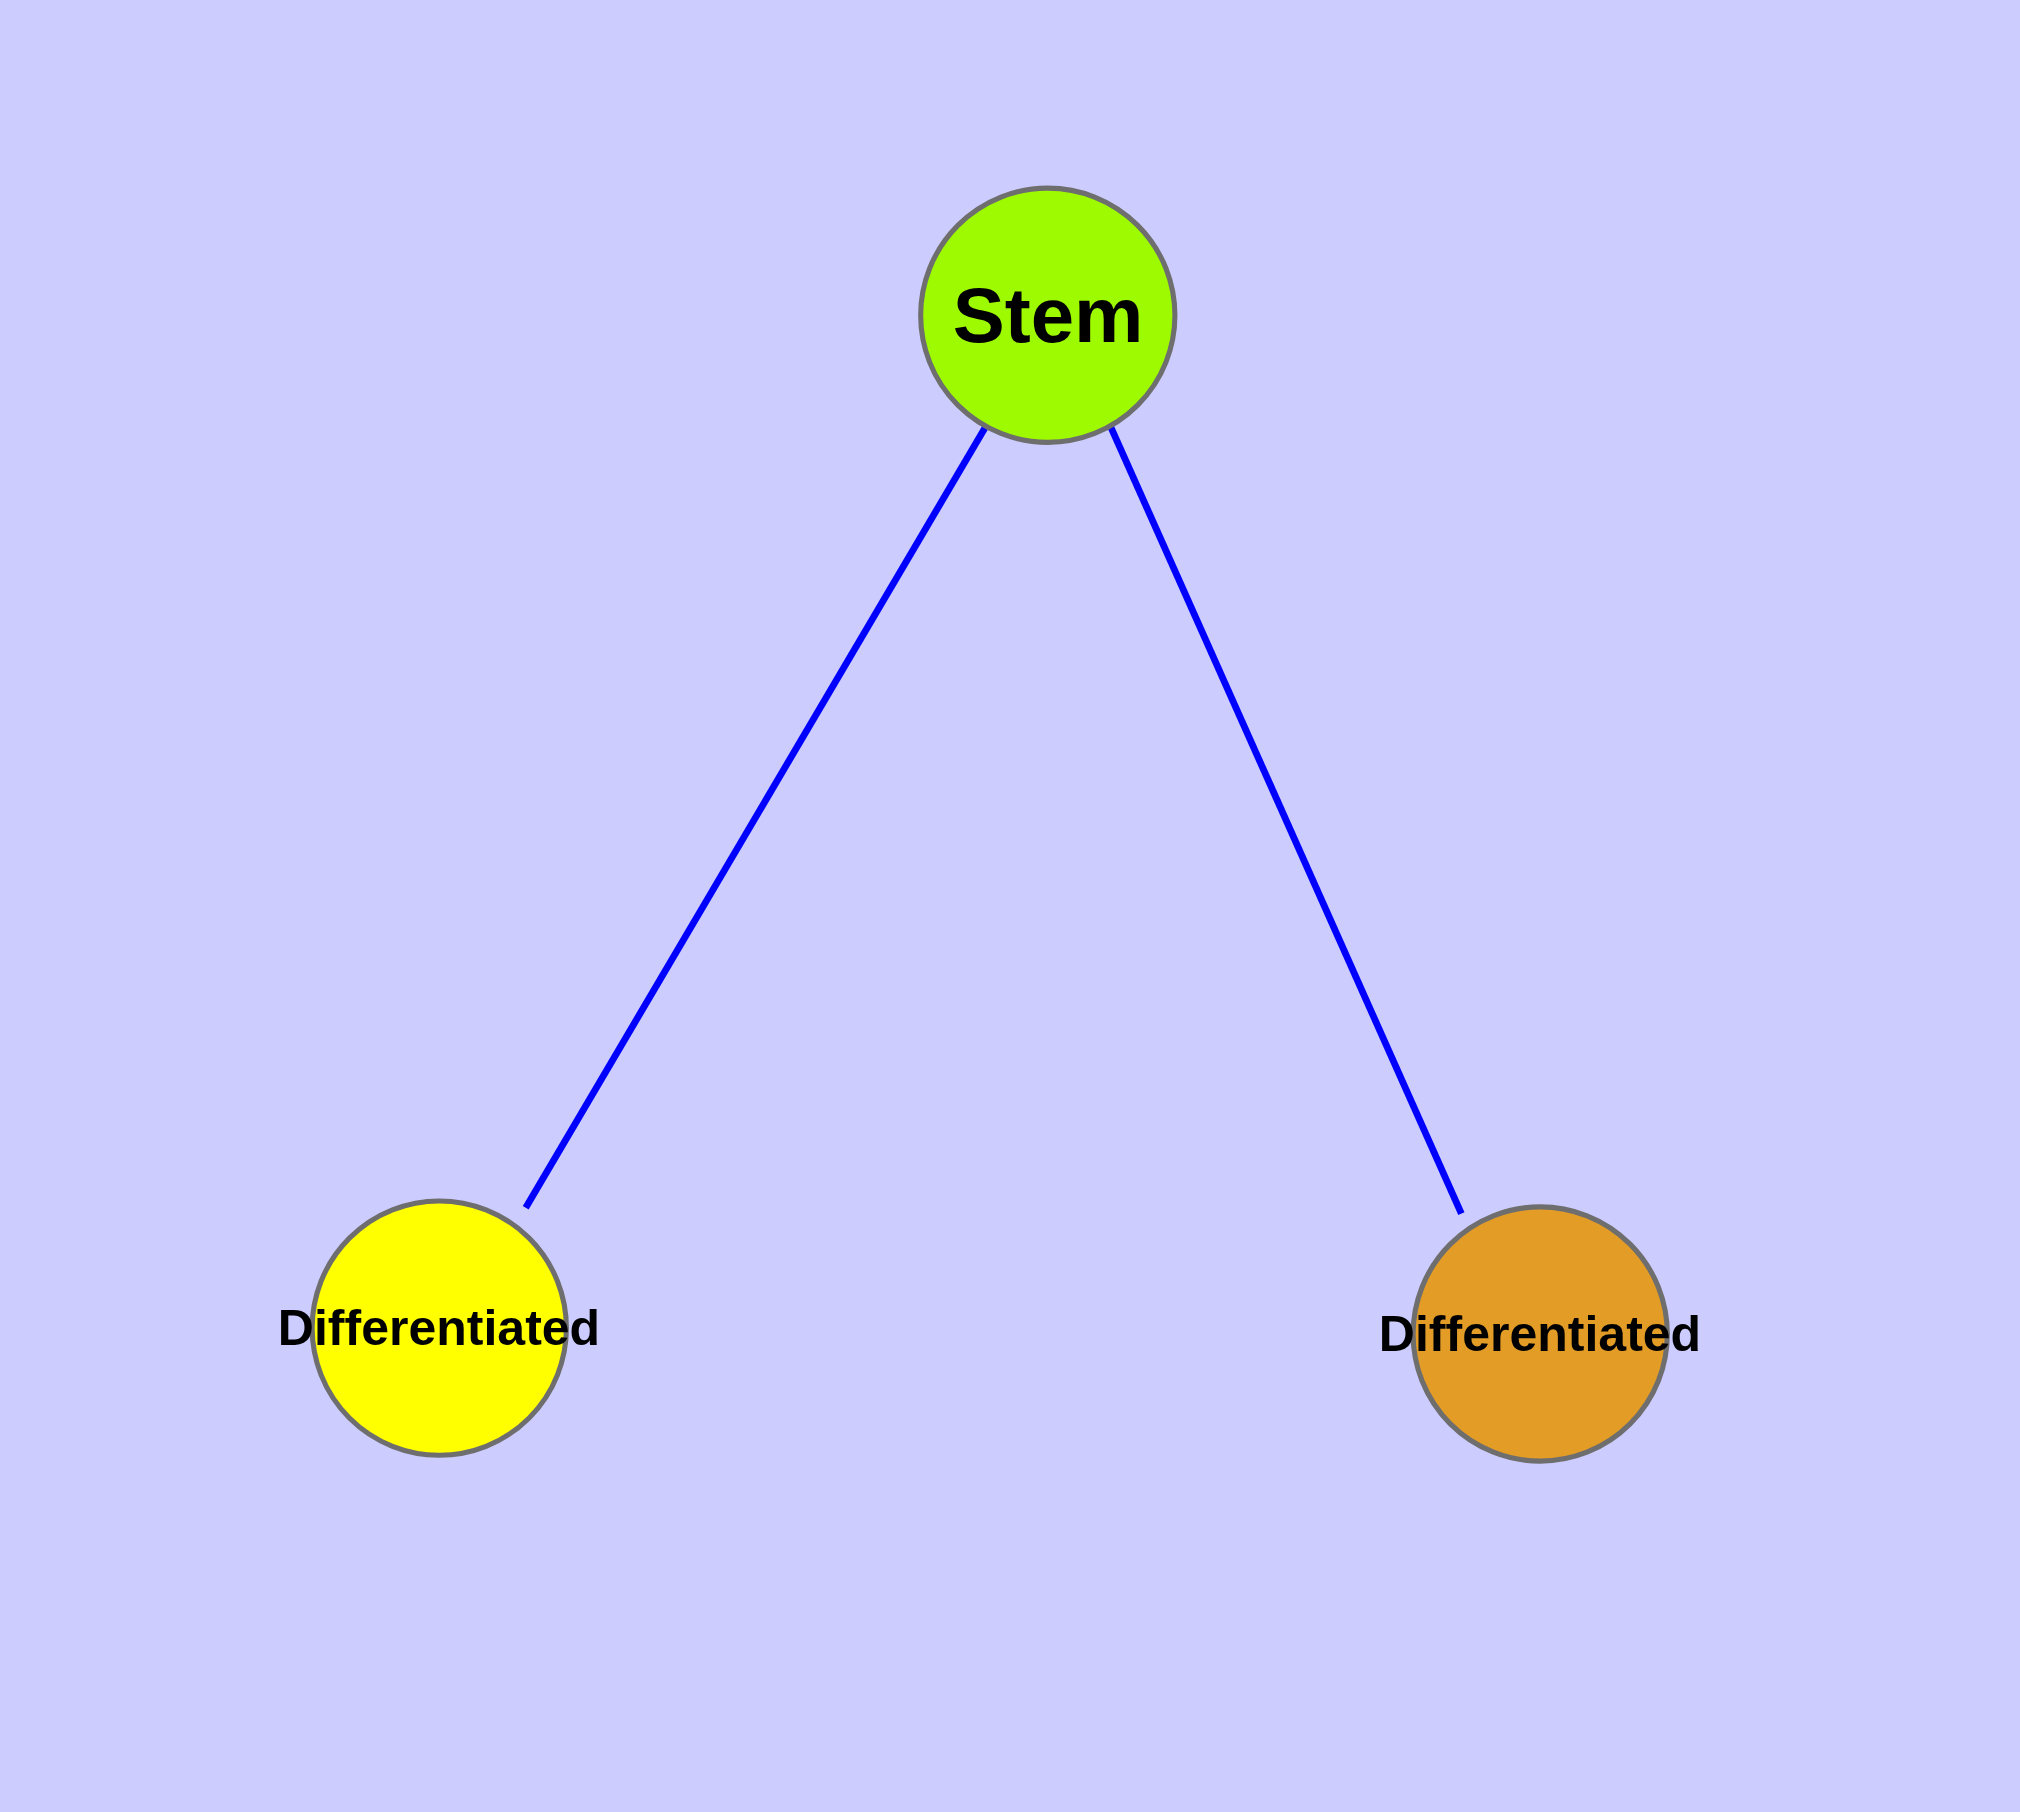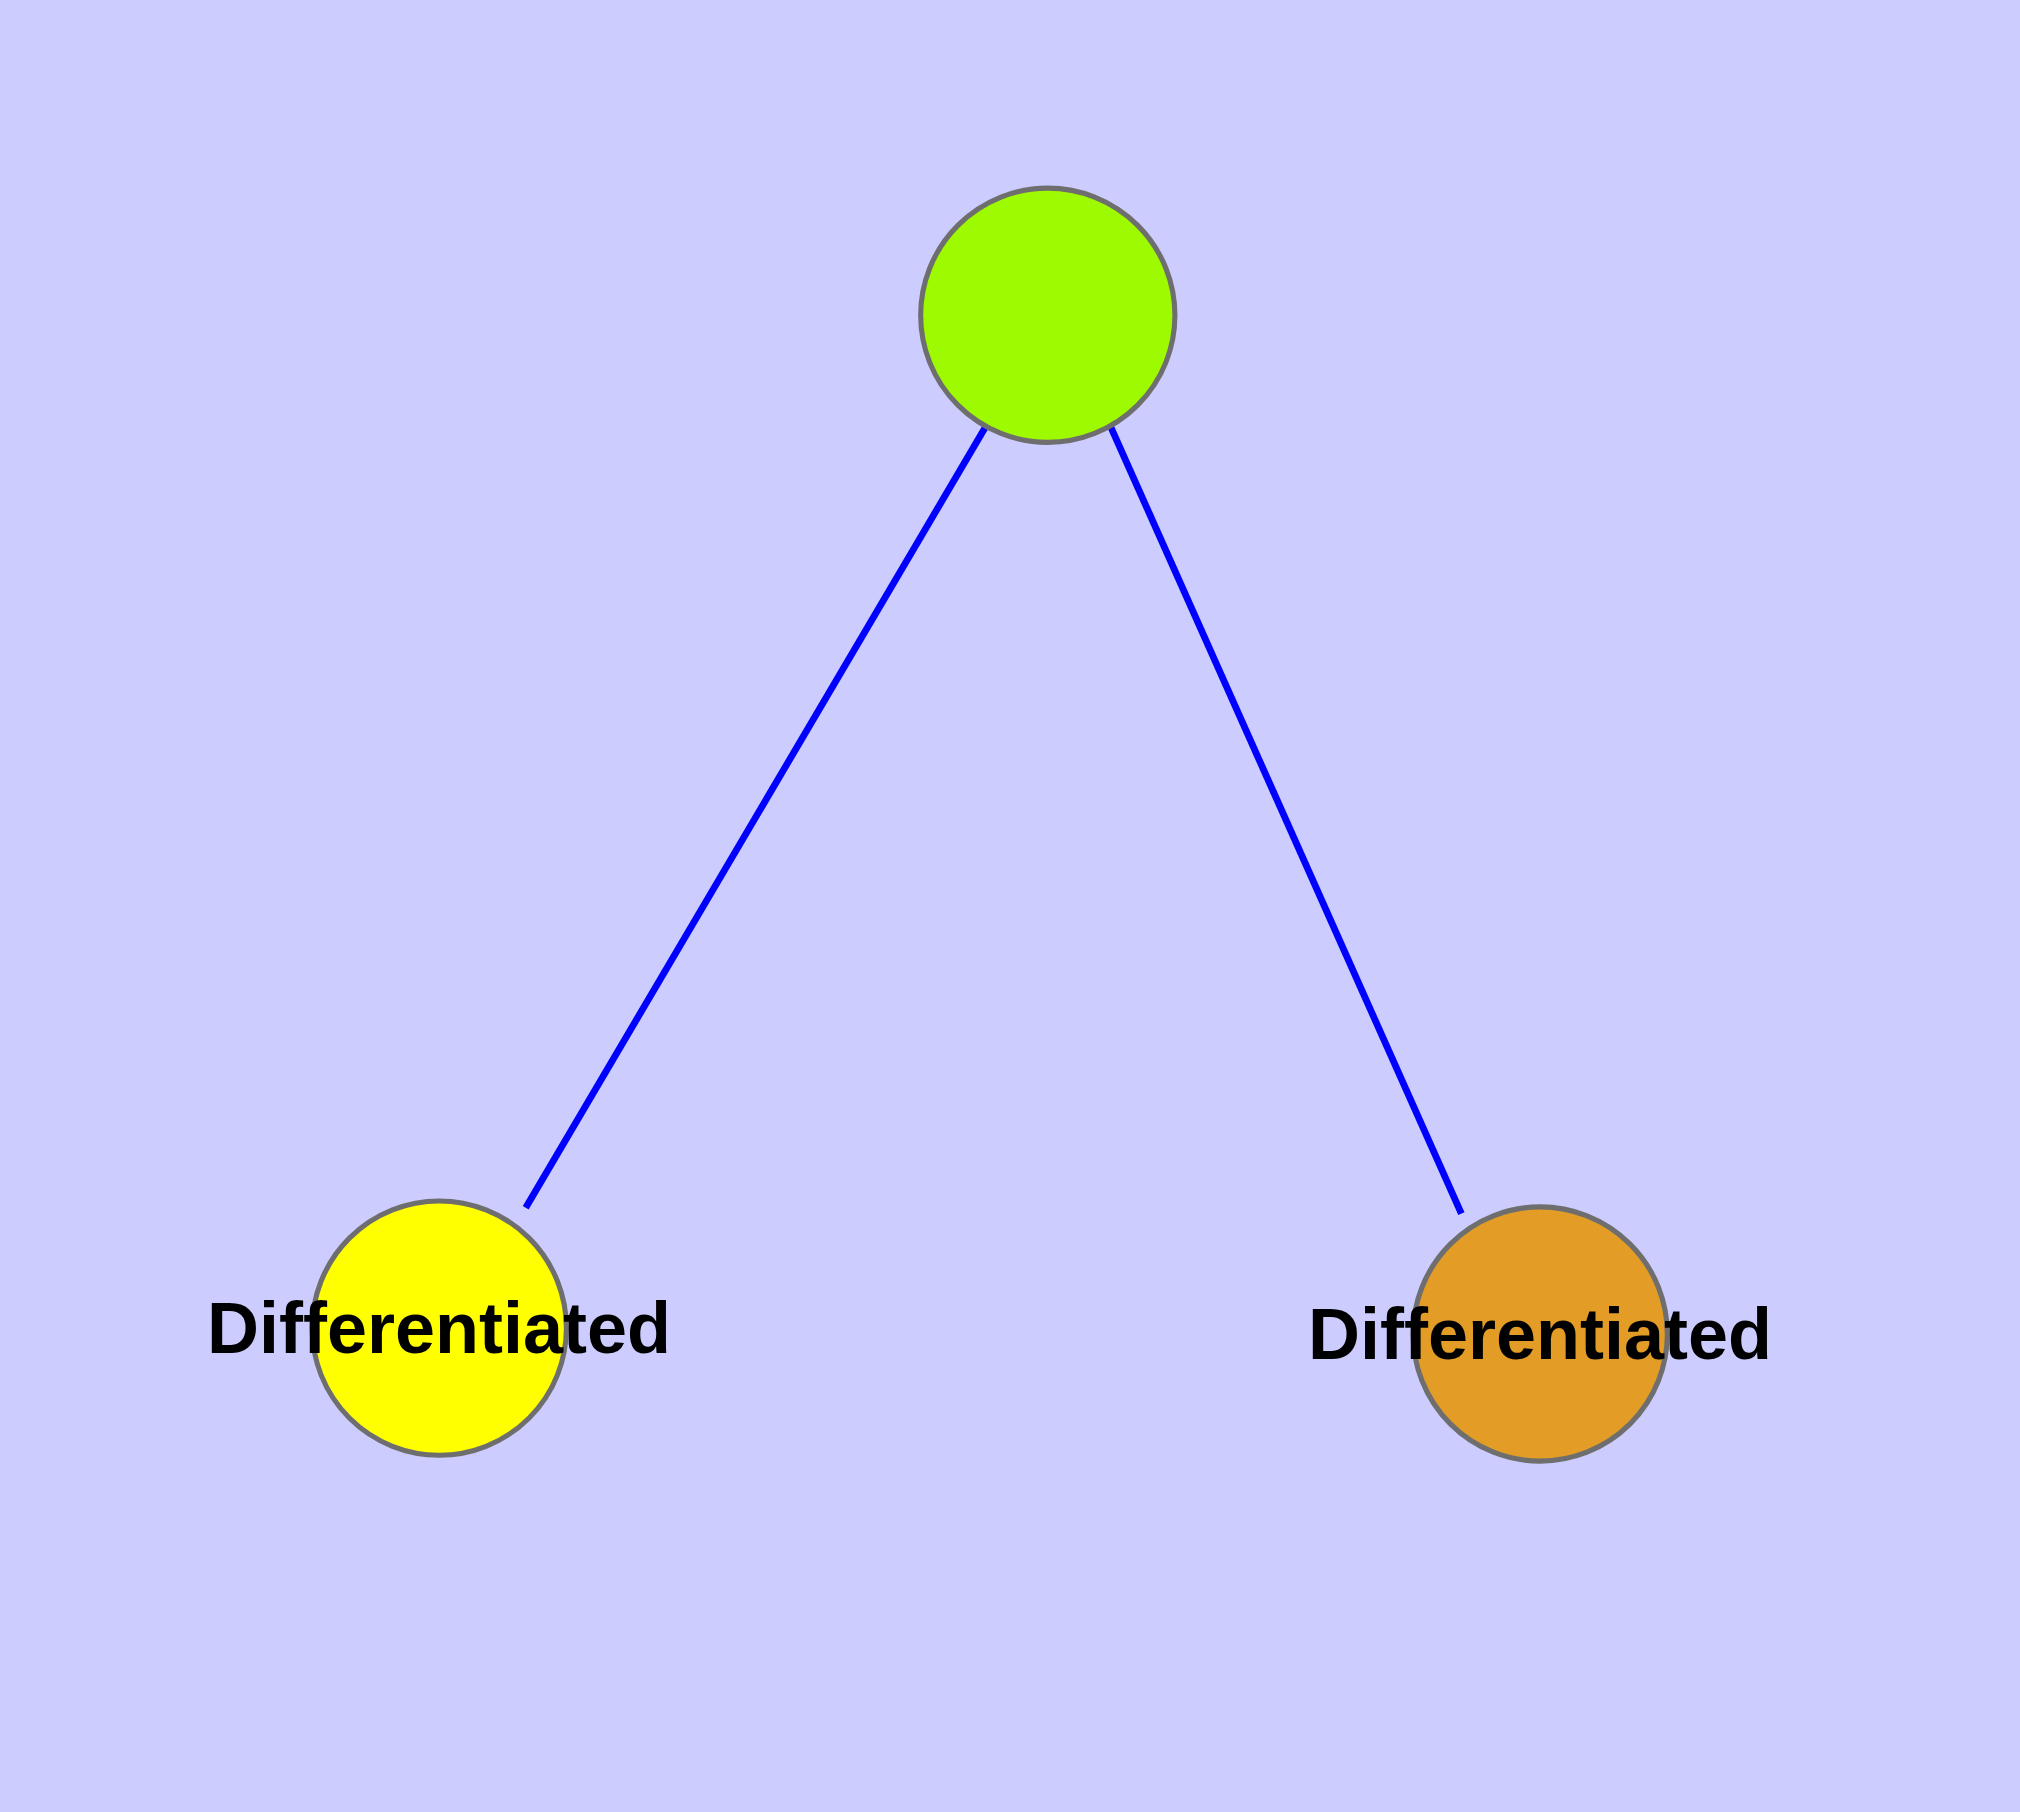--- a/index.html
+++ b/index.html
@@ -34,21 +34,21 @@
     color: #000000;
     white-space: pre;
     line-height: 1.06;
     pointer-events: none;
     transform: translate(-50%, -50%);
   }
   .node-label.stem {
     font-size: 78px;
   }
   .node-label.leaf {
-    font-size: 72px;
+    font-size: 50px;
   }
 </style>
 </head>
 <body style="background: rgb(204, 204, 255);">
 
 <div id="canvas" style="width: 2021px; height: 1812px; background: rgb(204, 204, 255);">
 
   <svg id="graph-svg" viewBox="0 0 2384 2138" xmlns="http://www.w3.org/2000/svg" style="width: 2021px; height: 1812px;">
 
     <g>
@@ -56,20 +56,21 @@
       <line x1="1310" y1="503" x2="1724" y2="1432" stroke="#0000ff" stroke-width="8" stroke-linecap="butt"></line>
     </g>
 
     <g>
       <circle cx="1236" cy="372" r="150" fill="#9efa00" stroke="#6e6e6e" stroke-width="6"></circle>
       <circle cx="518" cy="1567" r="150" fill="#ffff00" stroke="#6e6e6e" stroke-width="6"></circle>
       <circle cx="1817" cy="1574" r="150" fill="#e39c26" stroke="#6e6e6e" stroke-width="6"></circle>
     </g>
   </svg>
 
+  <div class="node-label stem" style="left: 1048px; top: 315px; color: rgb(0, 0, 0);">Stem</div>
 
   <div class="node-label leaf" style="left: 439px; top: 1328px; color: rgb(0, 0, 0);">
     <div>Differentiated</div>
   </div>
 
   <div class="node-label leaf" style="left: 1540px; top: 1334px; color: rgb(0, 0, 0);">
     <div>Differentiated</div>
   </div>
 
 </div>

